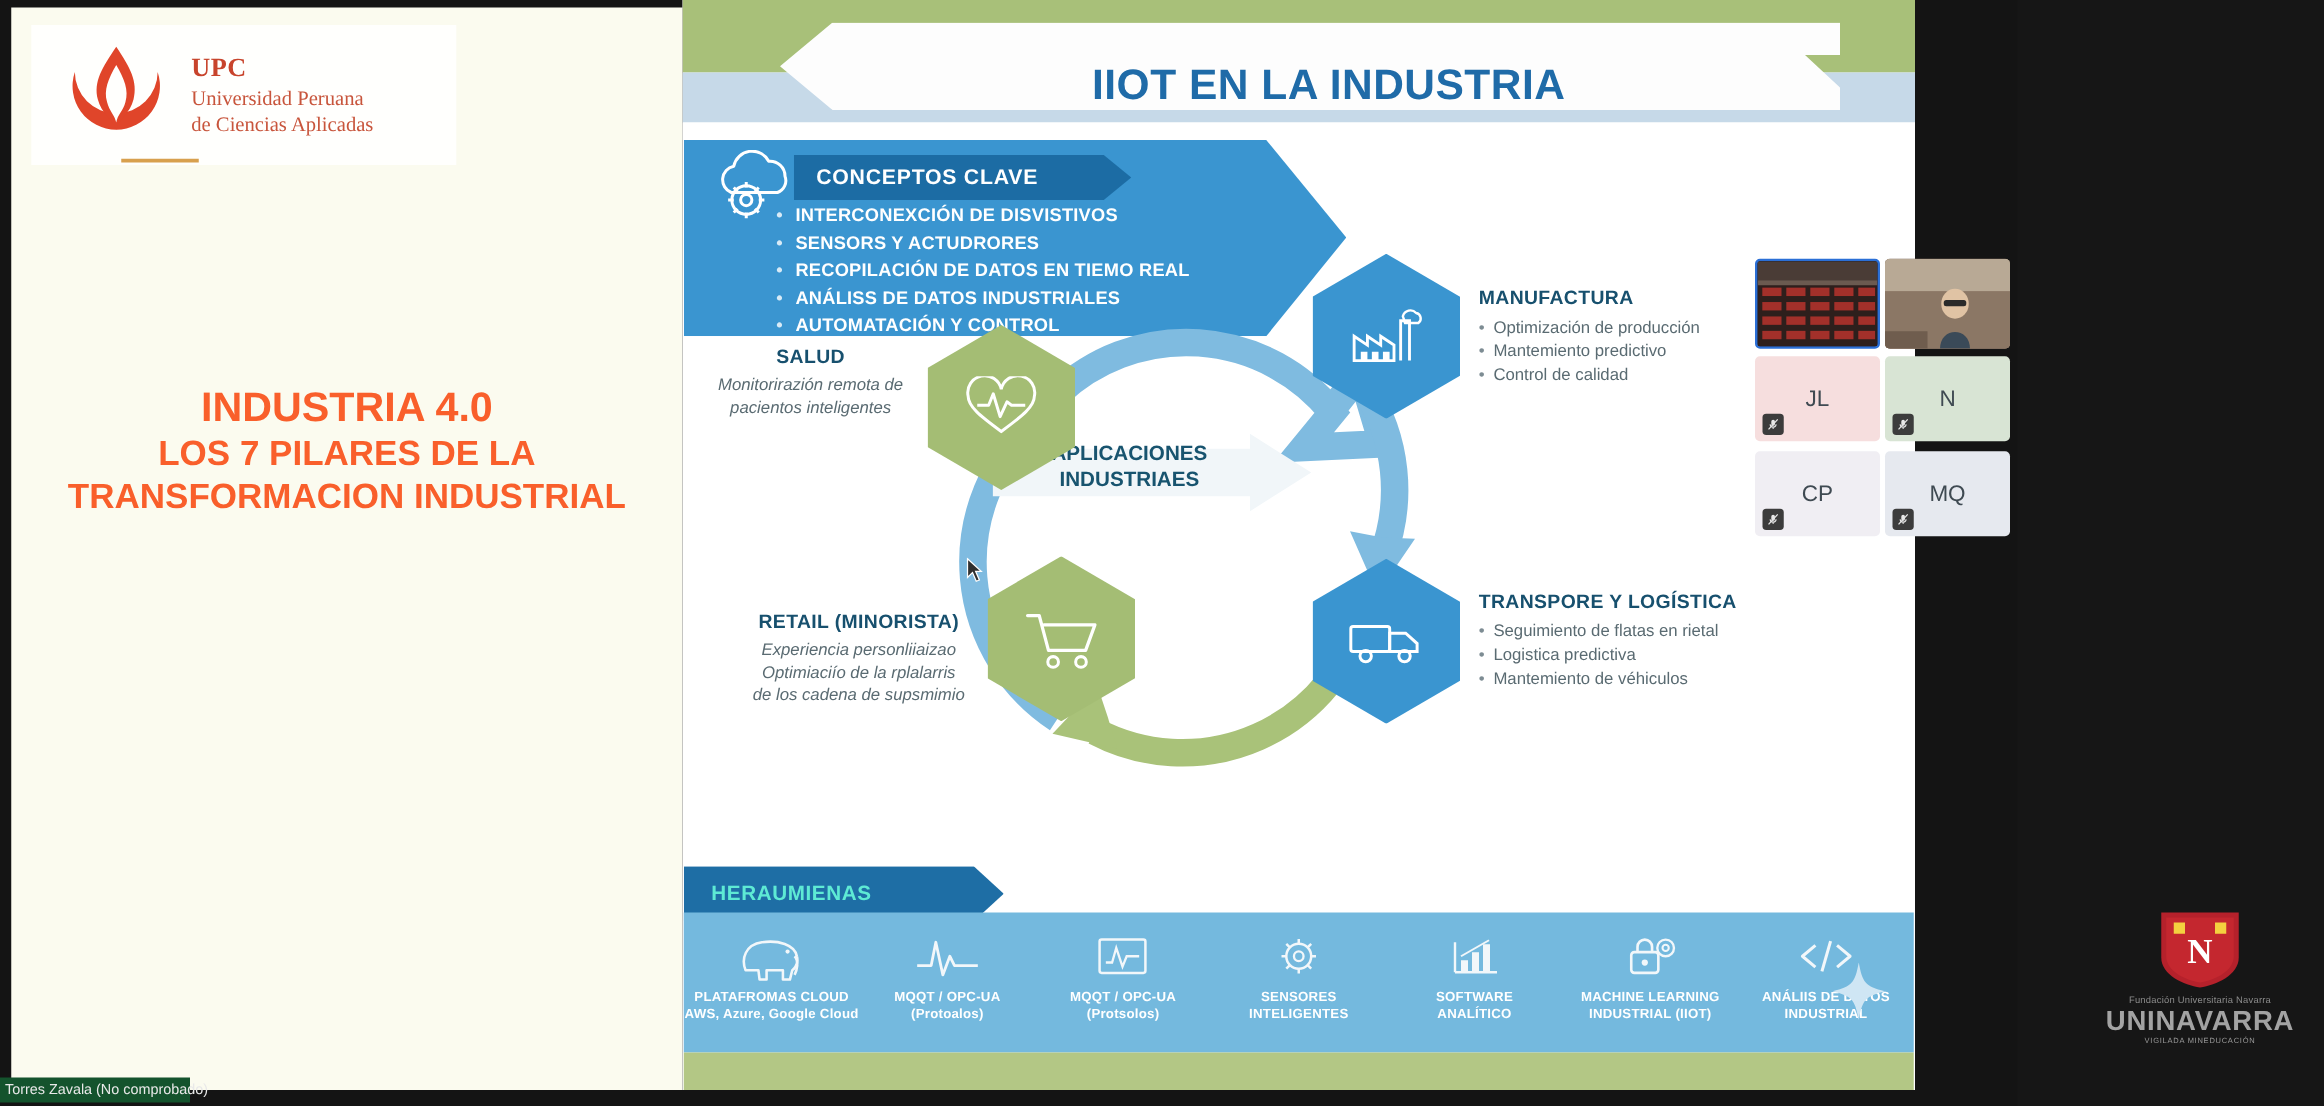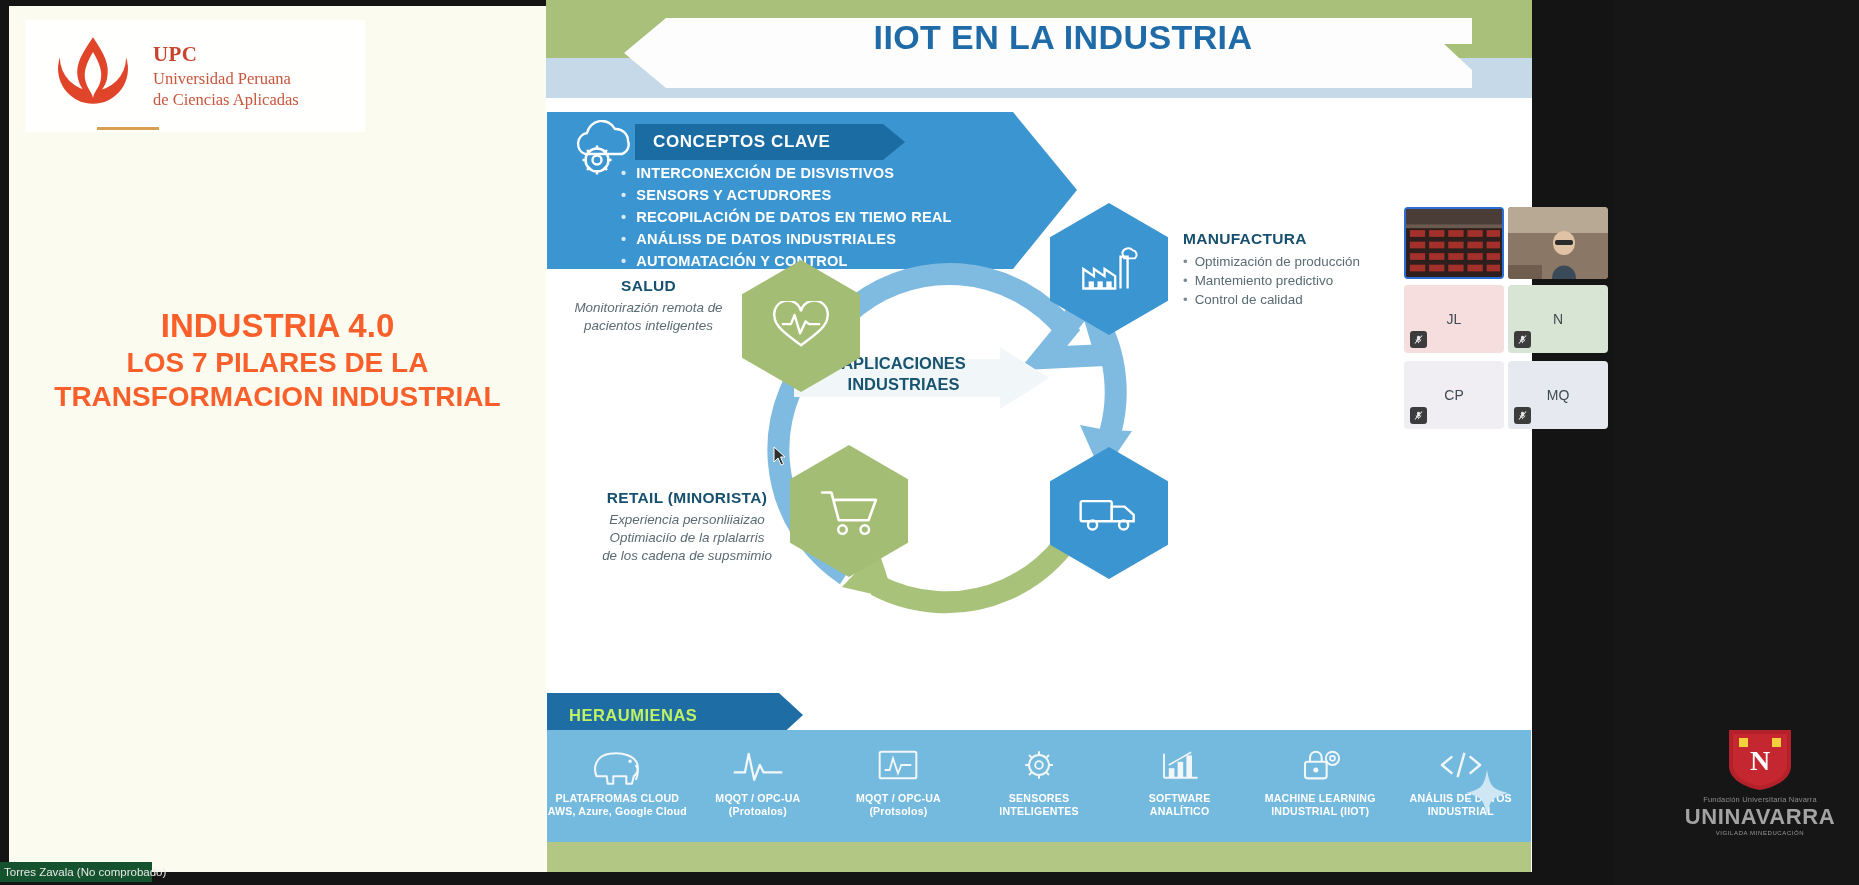--- a/index.html
+++ b/index.html
@@ -54,21 +54,21 @@
   }
   
   #hdr-green { position: absolute; left: 0; top: 0; width: 986px; height: 58px; background: #a8c079; }
   #hdr-blue  { position: absolute; left: 0; top: 58px; width: 986px; height: 40px; background: #c6d9e8; }
   #hdr-white-strip { position: absolute; left: 0; top: 98px; width: 986px; height: 14px; background:#fff; }
   #hdr-ribbon {
     position: absolute; left: 78px; top: 18px; width: 848px; height: 70px;
     background: #fdfdfd;
     clip-path: polygon(42px 0, 848px 0, 848px 26px, 820px 26px, 848px 52px, 848px 70px, 42px 70px, 0 35px);
     box-shadow: 0 2px 4px rgba(0,0,0,.12);
-    display: flex; align-items: flex-start; justify-content: center;
+    display: flex; align-items: flex-end; justify-content: center;
   }
   #hdr-ribbon-text {
     font-size: 34px; font-weight: bold; color: #1f6ba8;
     letter-spacing: .4px; padding-left: 30px;
     font-family: "Liberation Sans", sans-serif;
   }
 
   
   #conceptos {
     position: absolute; left: 1px; top: 112px; width: 530px; height: 157px;
@@ -124,21 +124,21 @@
     text-align: center; color: #18546f; font-weight: bold; font-size: 16.5px; line-height: 1.3;
   }
 
   
   #herr-tag {
     position: absolute; left: 1px; top: 693px; width: 256px; height: 44px;
     background: #1e6ea5;
     clip-path: polygon(0 0, 232px 0, 256px 22px, 232px 44px, 0 44px);
     display: flex; align-items: center;
   }
-  #herr-tag span { color: #bef264; font-size: 16.5px; font-weight: bold; letter-spacing: .5px; padding-left: 22px; }
+  #herr-tag span { color: #5eead4; font-size: 16.5px; font-weight: bold; letter-spacing: .5px; padding-left: 22px; }
   #herr-bar {
     position: absolute; left: 1px; top: 730px; width: 984px; height: 112px;
     background: #74b9de;
     display: flex; align-items: flex-start; padding-top: 8px;
   }
   .tool { flex: 1 1 0; text-align: center; color: #ffffff; }
   .tool .ticon { height: 54px; display: flex; align-items: center; justify-content: center; }
   .tool .tlab { font-size: 10.6px; font-weight: bold; line-height: 1.25; letter-spacing: .2px; }
   #herr-bottom-green { position: absolute; left: 1px; top: 842px; width: 984px; height: 30px; background: #b3c785; }
   #sparkle { position: absolute; right: 24px; top: 770px; width: 42px; height: 46px; }
@@ -149,21 +149,21 @@
   }
   .vtile {
     position: absolute; border-radius: 4px; overflow: hidden;
   }
   .vtile .mic {
     position: absolute; left: 6px; bottom: 5px; width: 17px; height: 17px;
     background: #3c3c3c; border-radius: 3px; display: flex; align-items: center; justify-content: center;
   }
   .initials {
     width: 100%; height: 100%; display: flex; align-items: center; justify-content: center;
-    font-size: 14px; color: #3f4a52; font-weight: normal;
+    font-size: 18px; color: #3f4a52; font-weight: normal;
   }
   #tile-cam1 { left: 1404px; top: 207px; width: 100px; height: 72px; border: 2px solid #2b6fd6; background:#2a1d1a; }
   #tile-cam2 { left: 1508px; top: 207px; width: 100px; height: 72px; background:#7c6a5e; }
   #tile-jl { left: 1404px; top: 285px; width: 100px; height: 68px; background: #f6dede; }
   #tile-n  { left: 1508px; top: 285px; width: 100px; height: 68px; background: #d8e4d4; }
   #tile-cp { left: 1404px; top: 361px; width: 100px; height: 68px; background: #f0eef3; }
   #tile-mq { left: 1508px; top: 361px; width: 100px; height: 68px; background: #e6e9ef; }
   #tile-am { left: 1404px; top: 437px; width: 204px; height: 104px; background: #f3edf4; }
   #tile-am .initials { font-size: 27px; color: #394349; }
 
@@ -296,20 +296,28 @@
 
       <div class="hexbox" style="left:504px; top:192px;">
         <div class="hex blue">
           <svg viewBox="0 0 70 50" width="64" height="46">
             <rect x="4" y="12" width="34" height="22" rx="2" fill="none" stroke="#fff" stroke-width="2.6"></rect>
             <path d="M38 18 L52 18 L62 27 L62 34 L38 34 Z" fill="none" stroke="#fff" stroke-width="2.6"></path>
             <circle cx="17" cy="38" r="5" fill="none" stroke="#fff" stroke-width="2.6"></circle>
             <circle cx="51" cy="38" r="5" fill="none" stroke="#fff" stroke-width="2.6"></circle>
           </svg>
         </div>
+      </div>
+      <div class="txtblk" style="left:637px; top:218px; width:240px;">
+        <h4>TRANSPORE Y LOGÍSTICA</h4>
+        <ul>
+          <li>Seguimiento de flatas en rietal</li>
+          <li>Logistica predictiva</li>
+          <li>Mantemiento de véhiculos</li>
+        </ul>
       </div>
 
       <div class="hexbox" style="left:196px; top:5px;">
         <div class="hex green">
           <svg viewBox="0 0 70 54" width="64" height="50">
             <path d="M35 48 C16 34 6 26 6 17 A11 11 0 0 1 35 11 A11 11 0 0 1 64 17 C64 26 54 34 35 48 Z" fill="none" stroke="#fff" stroke-width="2.6"></path>
             <path d="M14 25 H24 L28 15 L34 35 L40 22 L44 25 H56" fill="none" stroke="#fff" stroke-width="2.6" stroke-linejoin="round"></path>
           </svg>
         </div>
       </div>

